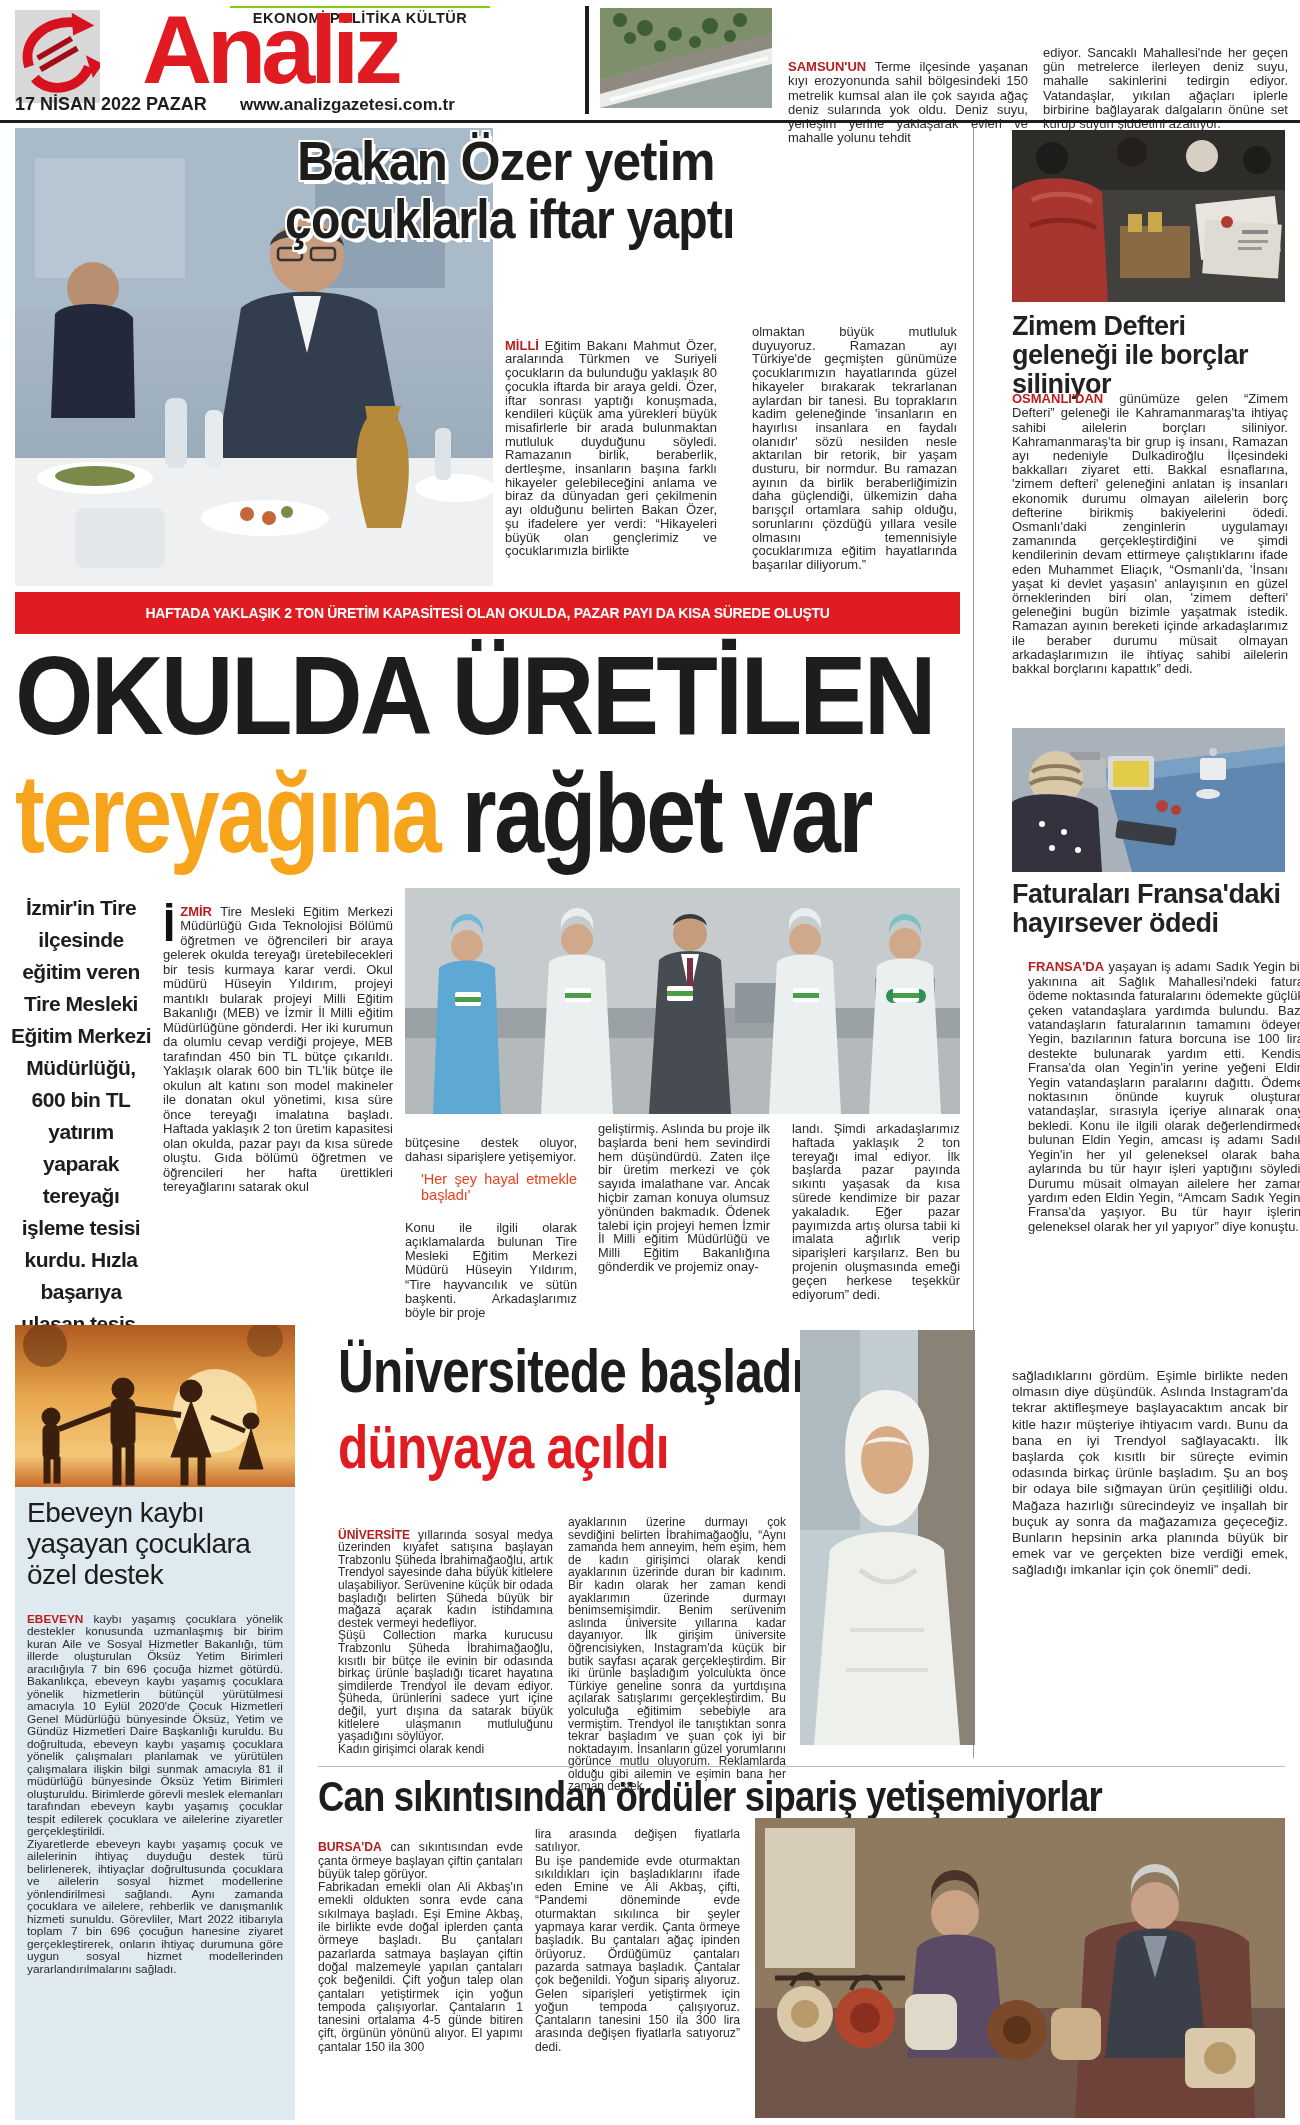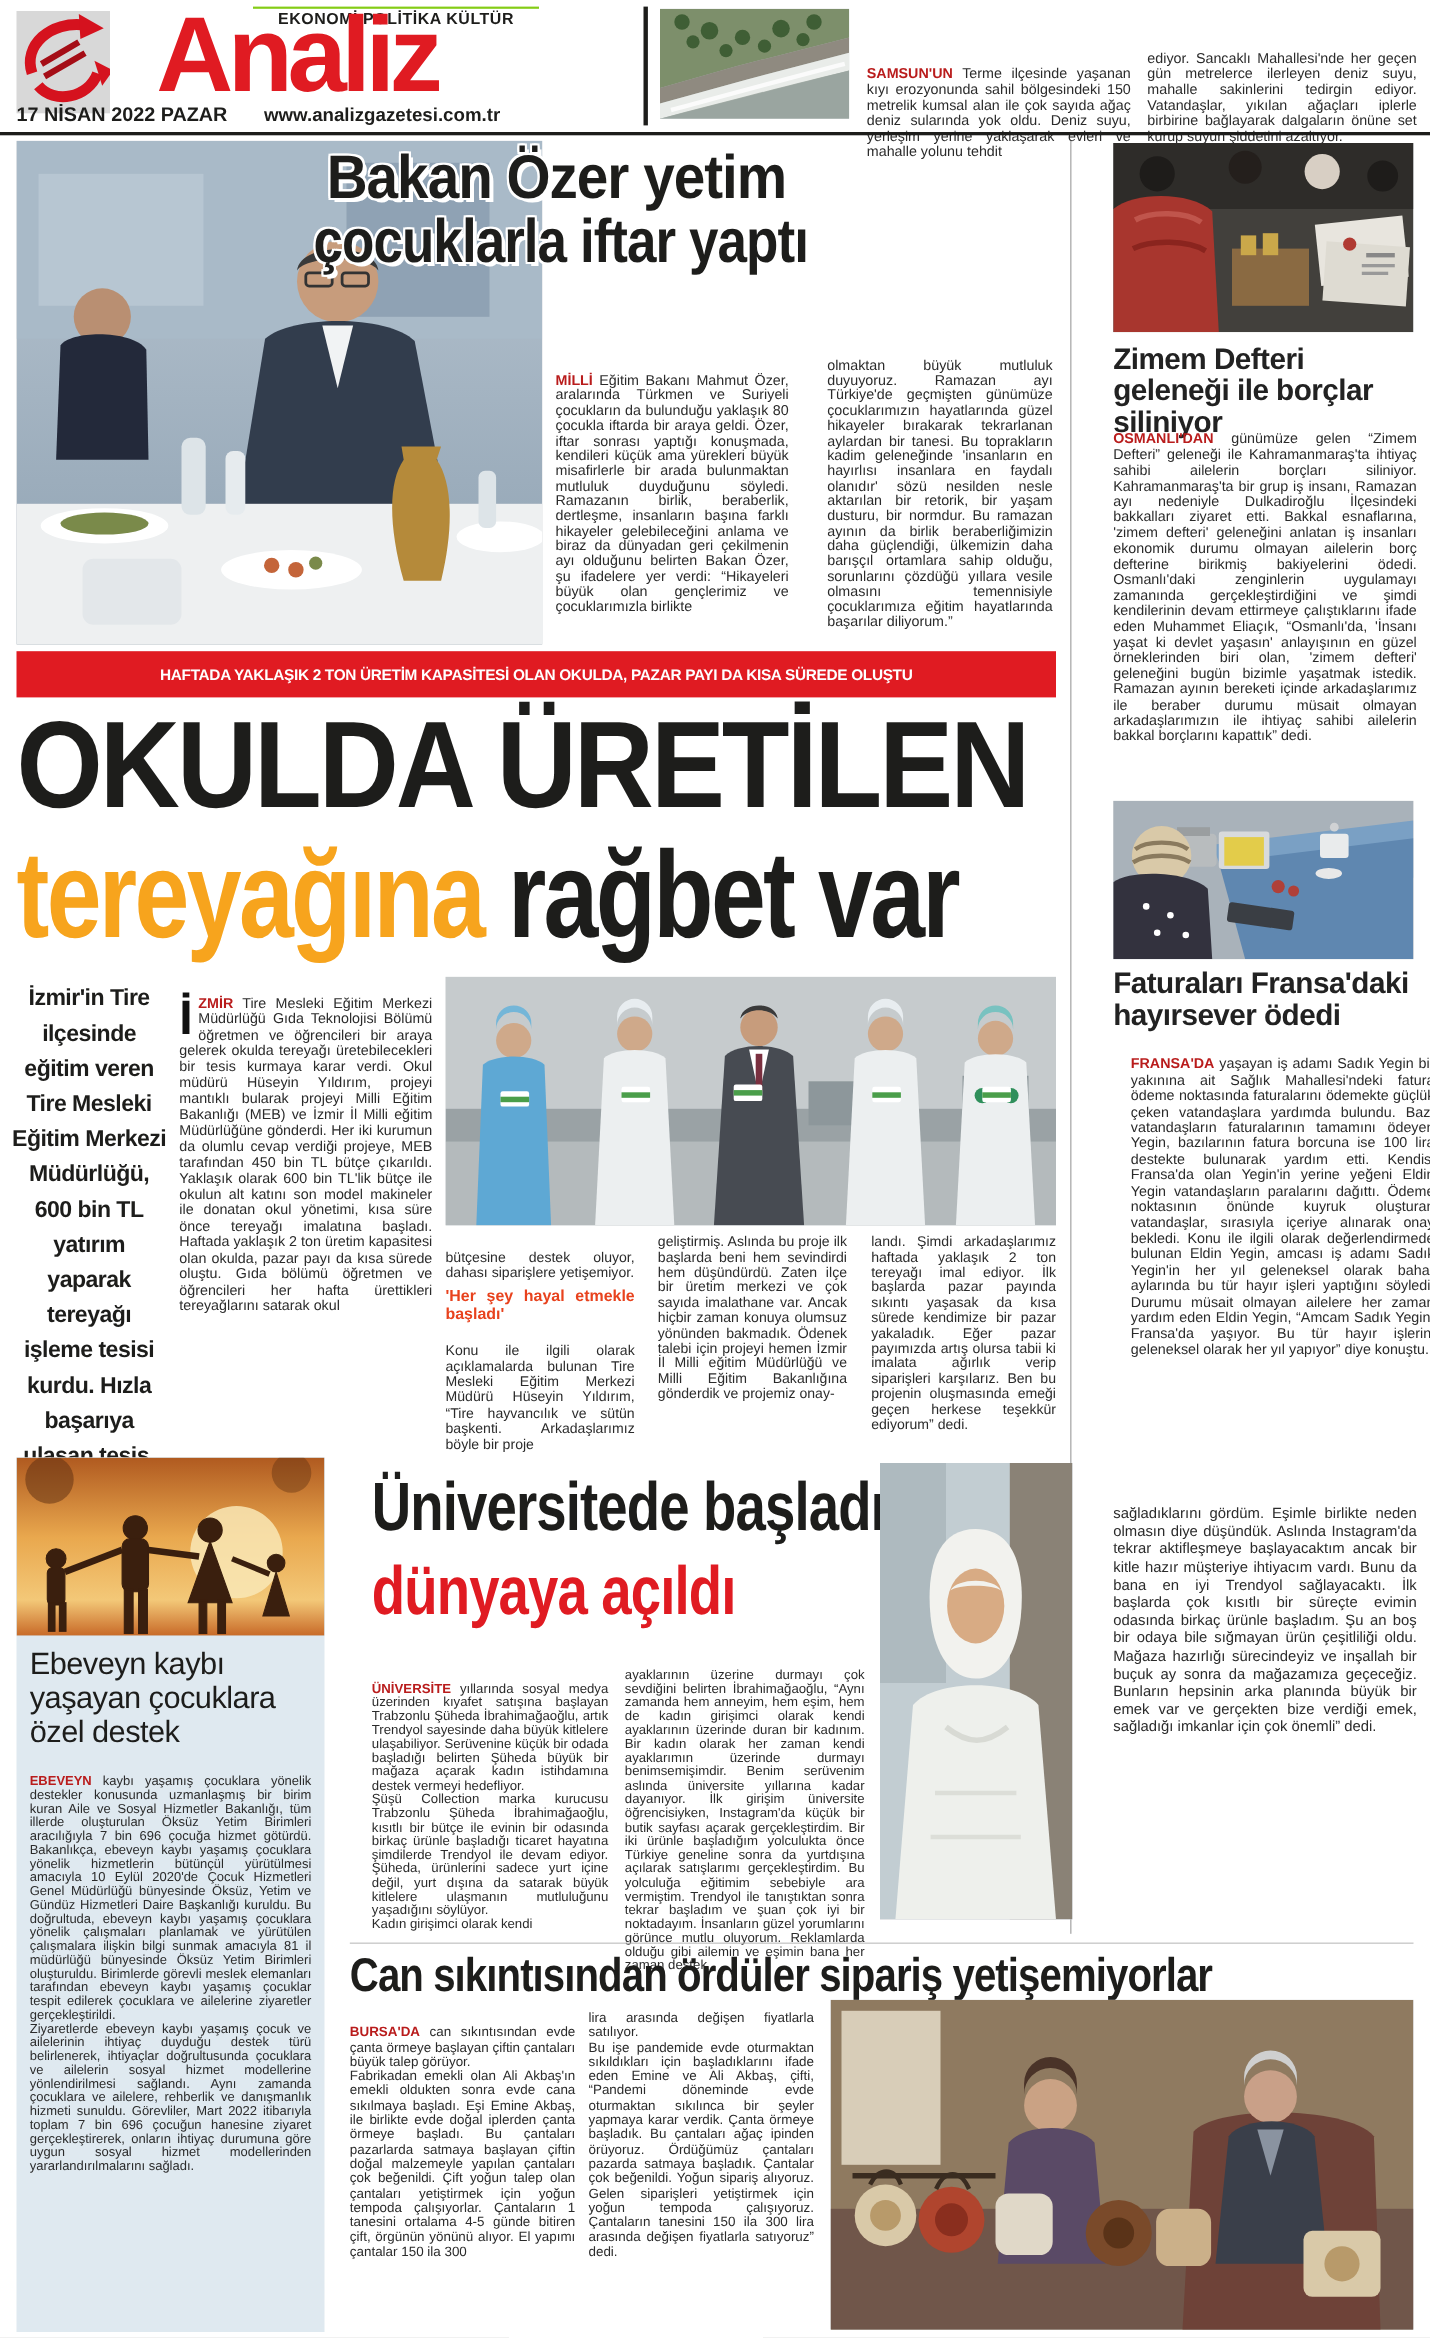--- a/index.html
+++ b/index.html
@@ -8,21 +8,21 @@
   .abs{position:absolute;}
   .photo{position:absolute;overflow:hidden;background:#cfd4d6;}
   .photo svg{display:block;width:100%;height:100%;}
   .bodytxt{font-size:13px;line-height:14.2px;color:#2b2b2b;text-align:justify;white-space:pre-line;}
   .bodytxt b{color:#b91c1c;}
   .lead{font-weight:bold;}
   .headline-big{font-weight:800;letter-spacing:-1px;color:#1d1d1b;}
   .outline{text-shadow:2px 0 0 #fff,-2px 0 0 #fff,0 2px 0 #fff,0 -2px 0 #fff,
            2px 2px 0 #fff,-2px -2px 0 #fff,2px -2px 0 #fff,-2px 2px 0 #fff,4px 4px 0 #fff;}
   .sidebar-head{font-weight:800;font-size:27px;line-height:29px;letter-spacing:-0.5px;color:#222;}
-  .subhead-red{font-weight:700;font-size:14.5px;line-height:16px;margin:6px 0 4px 0;}
+  .subhead-red{font-weight:400;font-size:14.5px;line-height:16px;margin:6px 0 4px 16px;}
   .dropcap{float:left;font-weight:800;font-size:44px;line-height:38px;margin:2px 5px 0 0;color:#111;}
   .vrule{position:absolute;background:#9a9a9a;width:1px;}
   .hrule{position:absolute;background:#1d1d1b;height:3px;}
 </style>
 </head>
 <body>
 
 <div id="page">
 
   <div class="abs" style="left:15px;top:10px;width:85px;height:93px;background:#d8d8d8;">

